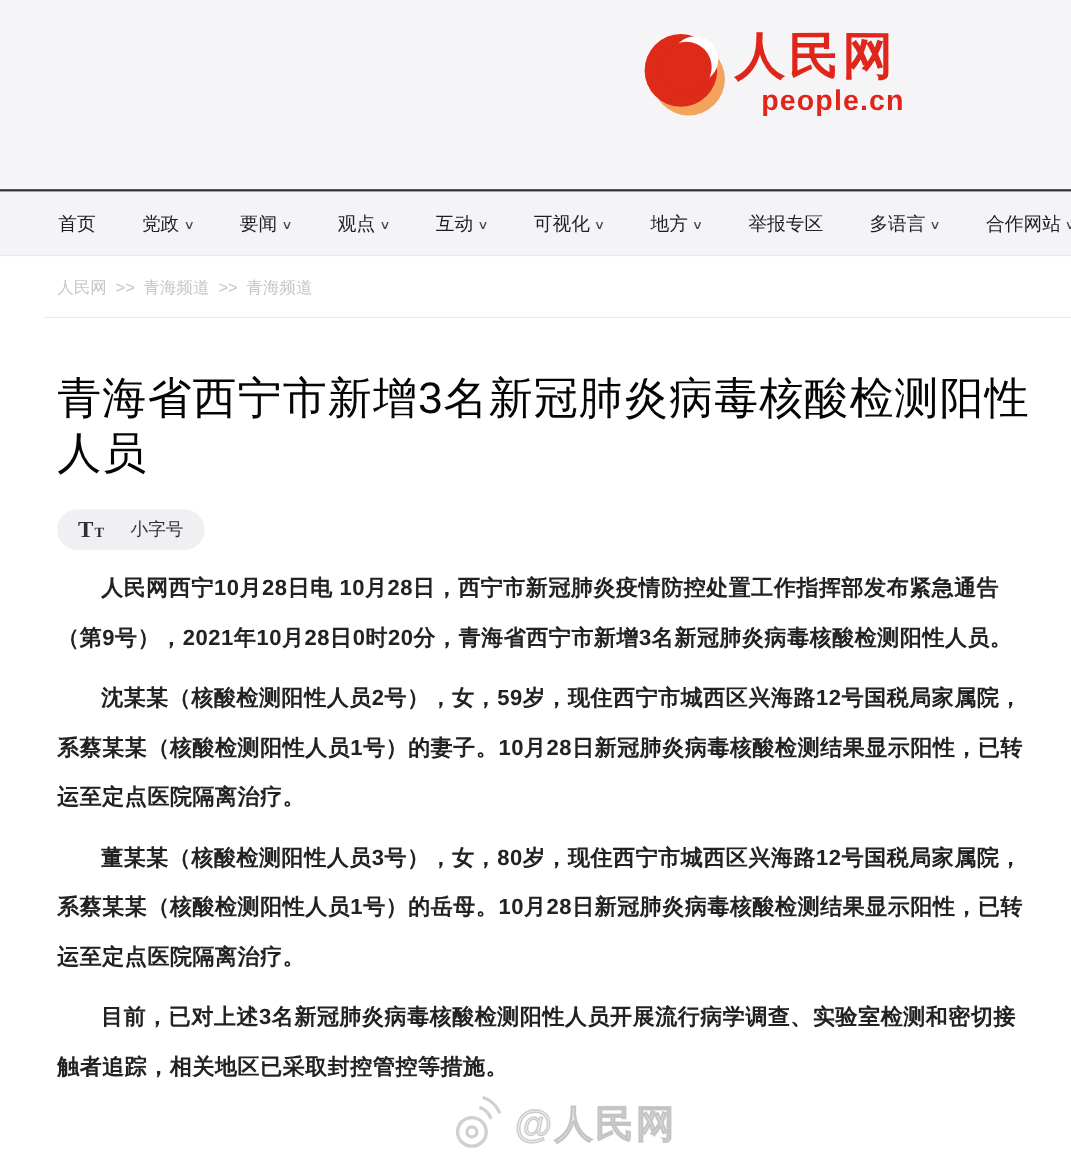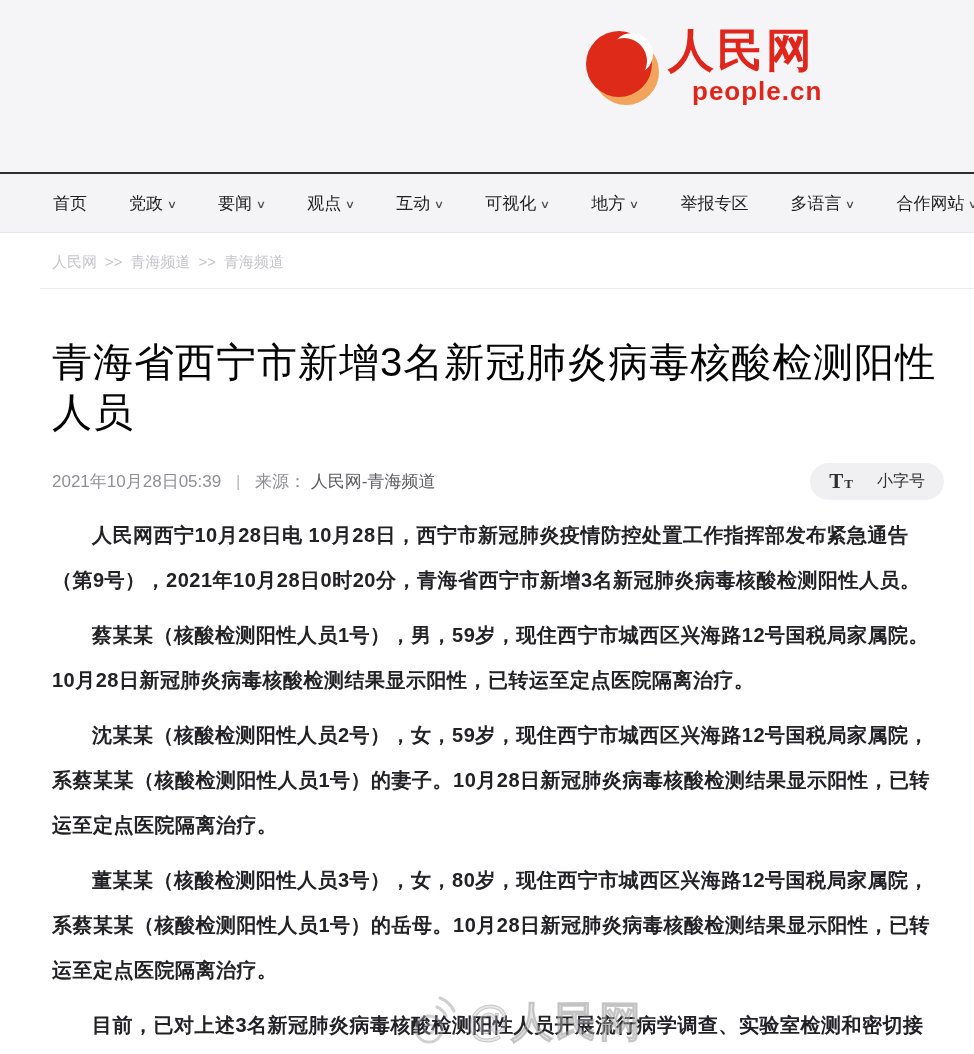--- a/index.html
+++ b/index.html
@@ -91,21 +91,21 @@
     color: #222225; font-weight: 600;
     text-indent: 2em; letter-spacing: 0.5px;
   }
 
   
   .watermark {
     position: absolute; left: 408px; top: 992px; z-index: 5;
     display: flex; align-items: center; gap: 6px; pointer-events: none;
   }
   .watermark-text {
-    font-size: 42px; font-weight: 700; letter-spacing: 2px;
+    font-size: 35px; font-weight: 700; letter-spacing: 2px;
     color: rgba(175, 175, 175, 0.30);
     -webkit-text-stroke: 1px rgba(150, 150, 150, 0.45);
   }
 </style>
 </head>
 <body>
 
 <div class="page">
 
   <div class="header-strip">
@@ -188,37 +188,30 @@
       <a>青海频道</a>
       <span>&gt;&gt;</span>
       <a>青海频道</a>
     </div>
 
     <hr class="divider">
 
     <h1 class="title">青海省西宁市新增3名新冠肺炎病毒核酸检测阳性人员</h1>
 
     <div class="meta-row">
-      <div class="meta">
-        <span>2021年10月28日05:39</span>
-        <span class="src-sep">|</span>
-        <span>来源：</span>
-        <a class="source">人民网-青海频道</a>
-      </div>
       <button class="font-btn">
         <span class="tt"><span class="t-big">T</span><span class="t-small">T</span></span>
         <span>小字号</span>
       </button>
     </div>
 
     <article>
 
         <p>人民网西宁10月28日电 10月28日，西宁市新冠肺炎疫情防控处置工作指挥部发布紧急通告（第9号），2021年10月28日0时20分，青海省西宁市新增3名新冠肺炎病毒核酸检测阳性人员。</p>
 
-        <p>蔡某某（核酸检测阳性人员1号），男，59岁，现住西宁市城西区兴海路12号国税局家属院。10月28日新冠肺炎病毒核酸检测结果显示阳性，已转运至定点医院隔离治疗。</p>
 
         <p>沈某某（核酸检测阳性人员2号），女，59岁，现住西宁市城西区兴海路12号国税局家属院，系蔡某某（核酸检测阳性人员1号）的妻子。10月28日新冠肺炎病毒核酸检测结果显示阳性，已转运至定点医院隔离治疗。</p>
 
         <p>董某某（核酸检测阳性人员3号），女，80岁，现住西宁市城西区兴海路12号国税局家属院，系蔡某某（核酸检测阳性人员1号）的岳母。10月28日新冠肺炎病毒核酸检测结果显示阳性，已转运至定点医院隔离治疗。</p>
 
         <p>目前，已对上述3名新冠肺炎病毒核酸检测阳性人员开展流行病学调查、实验室检测和密切接触者追踪，相关地区已采取封控管控等措施。</p>
       </article>
   </div>
 
   <div class="watermark">

